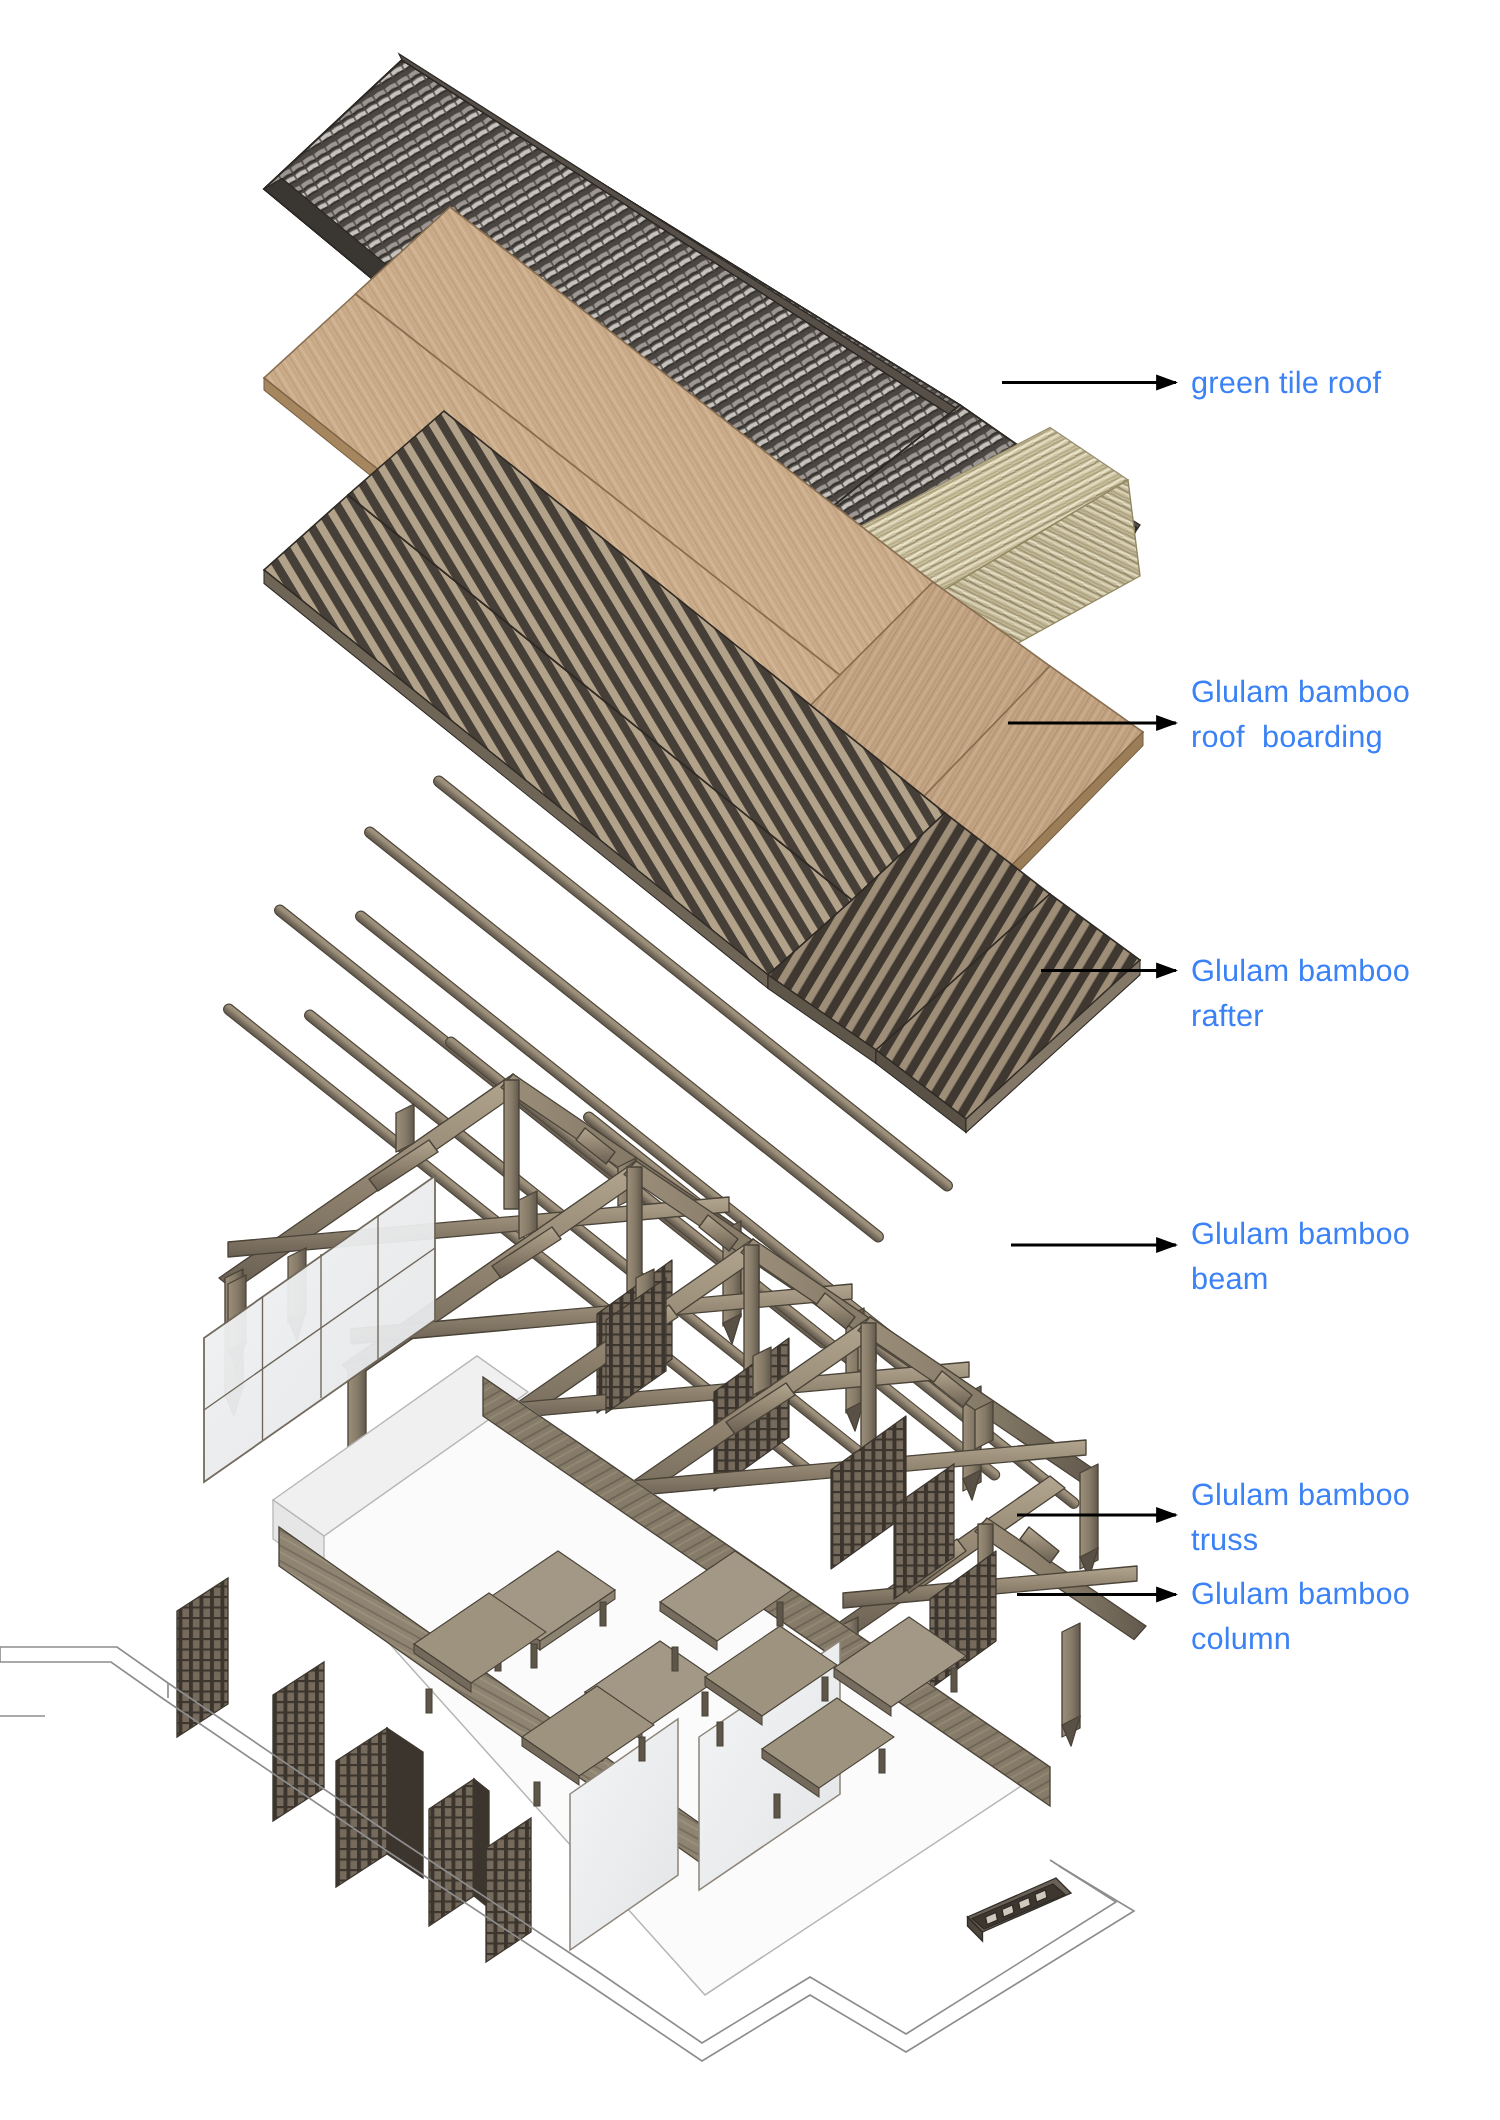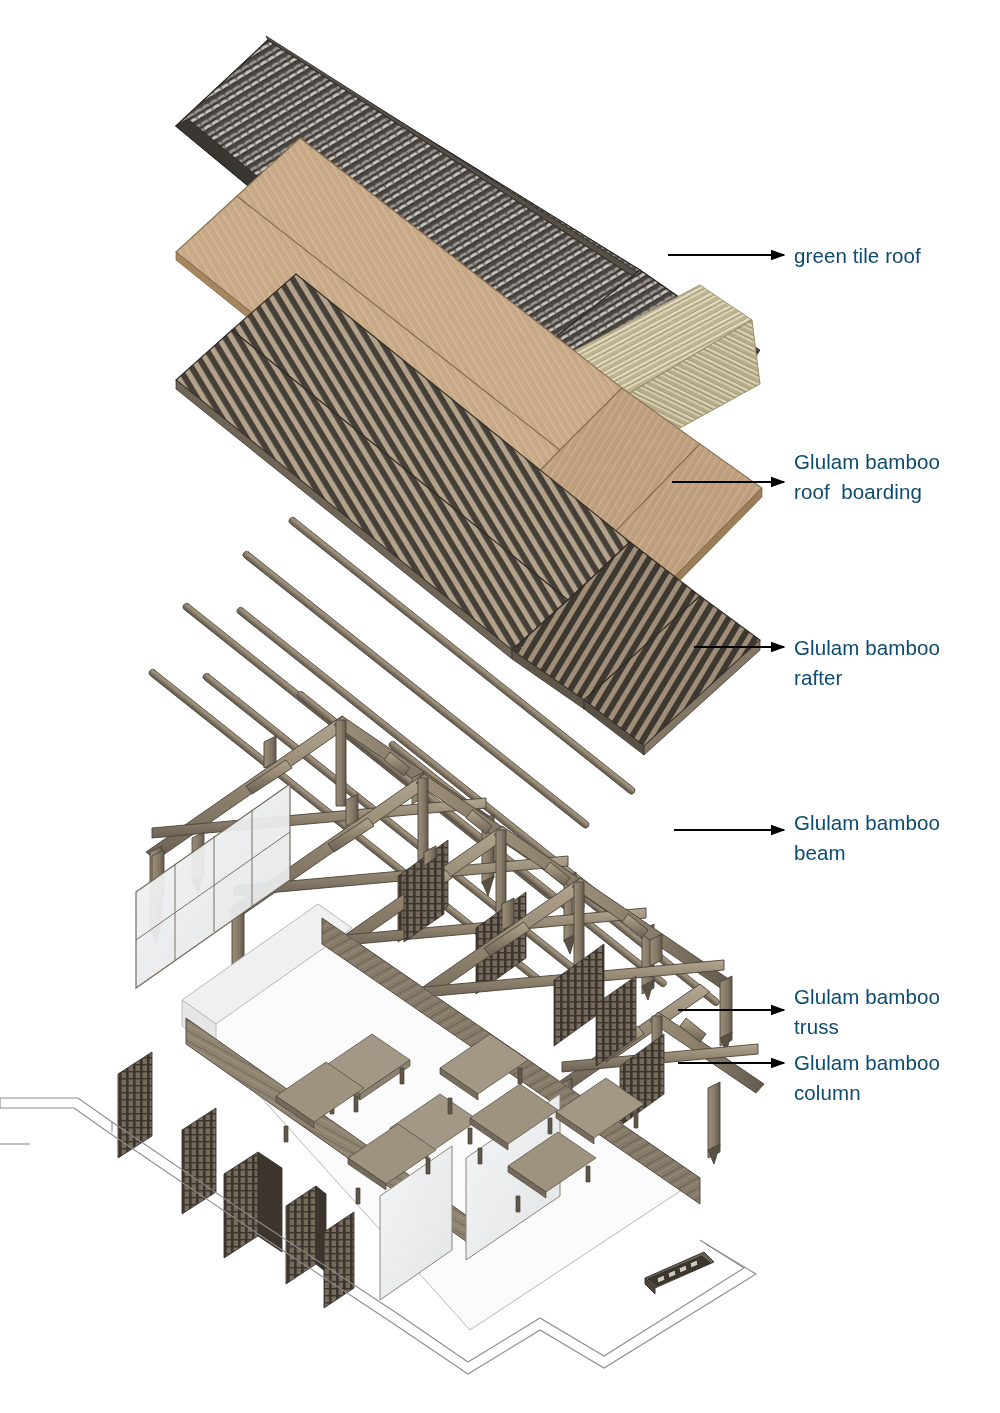--- a/index.html
+++ b/index.html
@@ -31,21 +31,21 @@
     left: 0; top: 0;
     width: 1000px;
     height: 1413px;
     pointer-events: none;
   }
   .callout {
     position: absolute;
     font-family: "Liberation Sans", sans-serif;
     font-size: 20.5px;
     line-height: 30px;
-    color: #0c4a6e;
+    color: #3b82f6;
     white-space: pre;
     letter-spacing: 0.1px;
   }
 </style>
 </head>
 <body>
 
 <div id="sheet">
 
 <svg class="diagram" viewBox="0 0 1000 1413">

